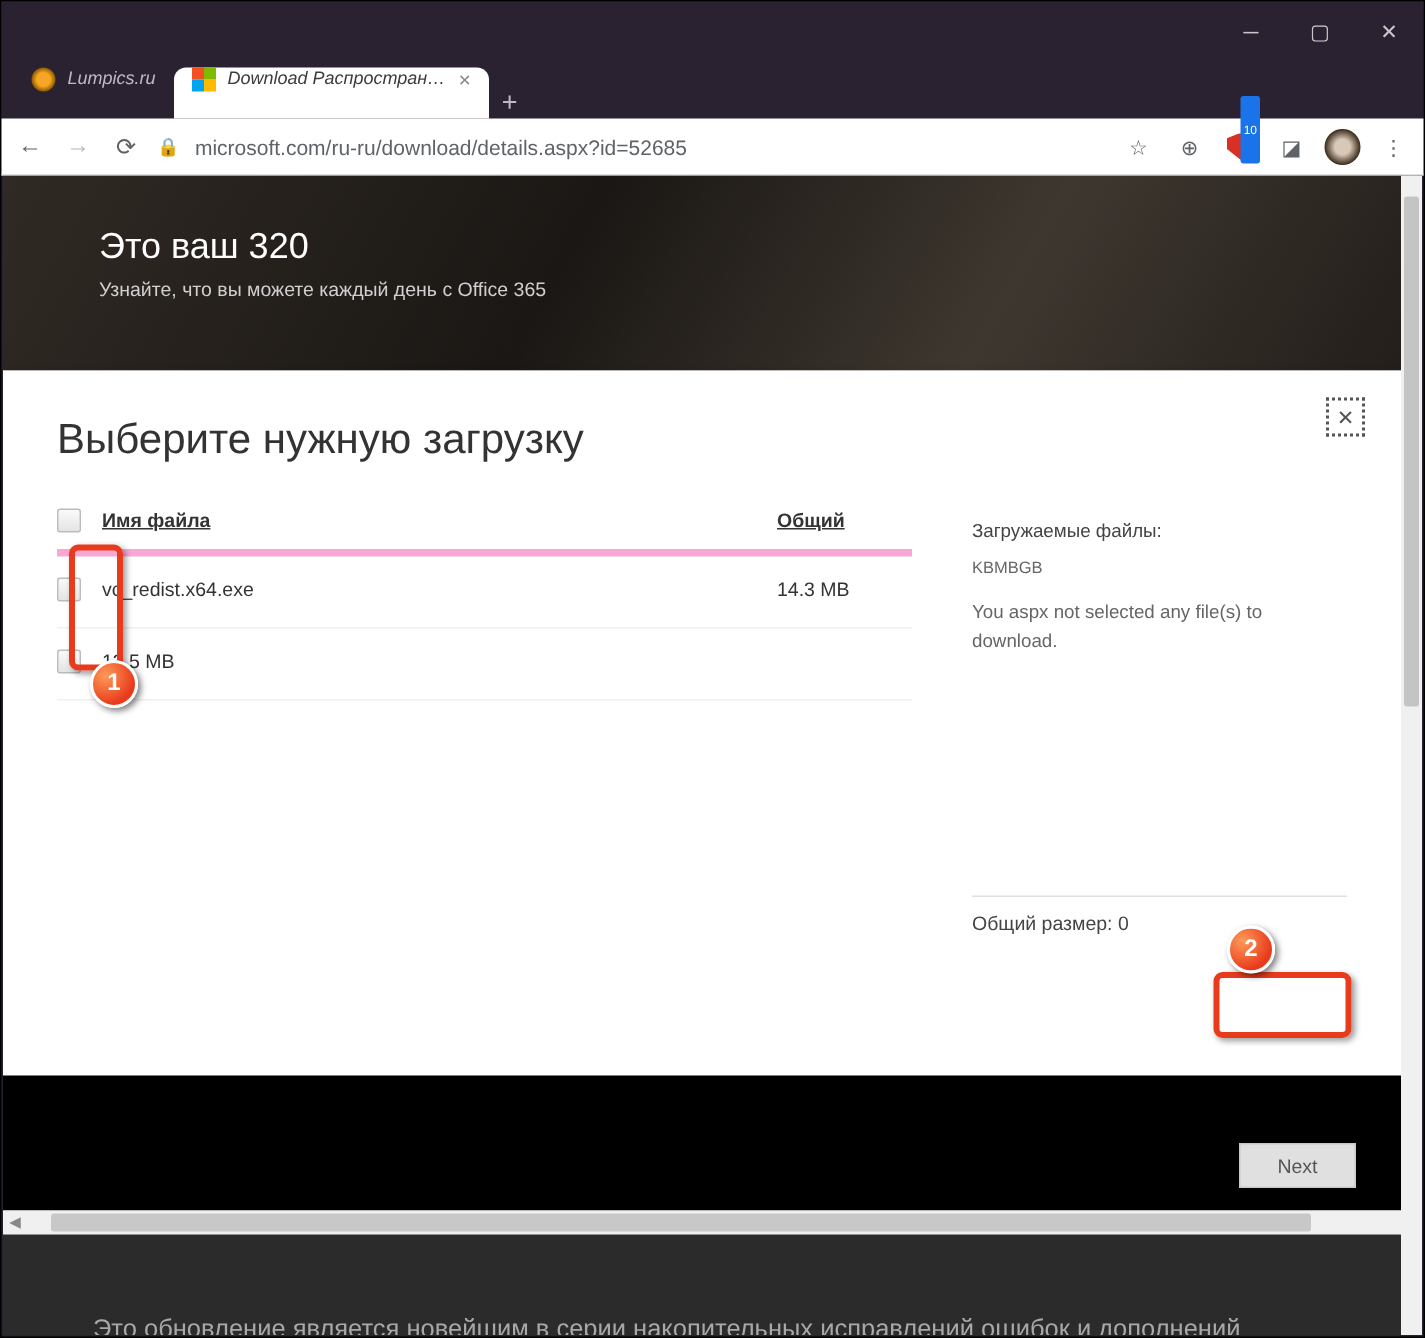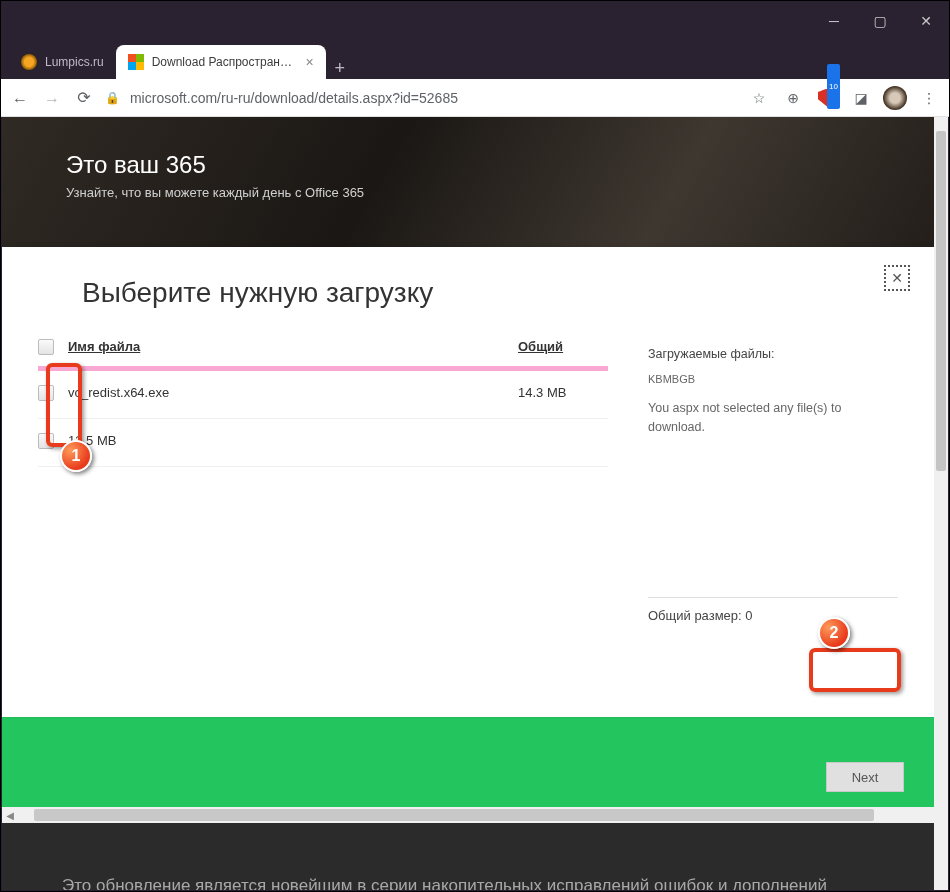--- a/index.html
+++ b/index.html
@@ -33,28 +33,28 @@
 .tabs-row {
   height: 38px;
   display: flex;
   align-items: flex-end;
   padding-left: 8px;
   background: #2b2231;
 }
 .tab {
   height: 34px;
   display: flex;
-  align-items: center;
   padding: 0 12px;
   font-size: 12px;
   color: #c0b7c6;
   border-radius: 8px 8px 0 0;
   max-width: 210px;
   gap: 8px;
   position: relative;
+  font-style: italic;
 }
 .tab.active { background: #fff; color: #3c3c3c; }
 .tab .favicon { width: 16px; height: 16px; border-radius: 50%; }
 .tab .favicon.lump { background: radial-gradient(circle,#f6a623 40%,#8a5a00 70%); }
 .tab .favicon.ms {
   background: linear-gradient(to right,#f25022 0 50%,#7fba00 50%) top/100% 50% no-repeat,
               linear-gradient(to right,#00a4ef 0 50%,#ffb900 50%) bottom/100% 50% no-repeat;
   border-radius: 0;
 }
 .tab .title { white-space: nowrap; overflow: hidden; text-overflow: ellipsis; flex: 1; }
@@ -105,21 +105,21 @@
   box-shadow: 0 -2px 4px rgba(0,0,0,0.05);
   padding: 20px 36px 0 36px;
 }
 .close-x {
   position:absolute; top:18px; right:24px;
   width:26px; height:26px;
   border:2px dotted #555;
   display:flex; align-items:center; justify-content:center;
   font-size:14px; color:#555;
 }
-.dialog h1 { font-size: 28px; font-weight: 300; color:#333; margin-top:10px;margin-left:44px; }
+.dialog h1 { font-size: 28px; font-weight: 300; color:#333; margin-top:10px; }
 
 .dl-body { display:flex; margin-top: 22px; gap: 40px; }
 .dl-left { flex: 1; }
 .dl-right { width: 250px; font-size: 12.5px; color:#444; padding-top:16px; }
 
 .dl-table { width:100%; font-size: 13px; color:#333; }
 .dl-head { display:flex; padding: 8px 0; border-bottom:5px solid #f9a8d4; font-weight:600;text-decoration:underline; }
 .dl-row { display:flex; padding: 14px 0; border-bottom:1px solid #f0f0f0; }
 .col-chk { width: 30px; }
 .col-name { flex:1; }
@@ -131,21 +131,21 @@
   display:inline-block;
 }
 
 .dl-right .lbl { margin-bottom:12px; }
 .dl-right .val { font-size:11px; color:#666; margin-bottom:14px; }
 .dl-right .msg { color:#666; line-height:1.5; }
 .dl-right .total { margin-top: 160px; border-top:1px solid #e0e0e0; padding-top:10px; font-size:13px; }
 
 .next-bar {
   position:absolute; left:0; right:14px; top: 600px; height: 90px;
-  background:#22c55e;
+  background:#000000;
   border-top:1px solid rgba(0,0,0,0.04);
 }
 .next-btn {
   position:absolute; right: 30px; top: 44px;
   width: 78px; height: 30px;
   background:#e0e0e0; color:#555;
   font-size:13px;
   display:flex; align-items:center; justify-content:center;
   border:1px solid #c8c8c8;
 }
@@ -231,21 +231,21 @@
         </span>
     </div>
     <div class="tool-icn">◪</div>
     <div class="avatar"></div>
     <div class="tool-icn">⋮</div>
   </div>
 
   <div class="viewport">
 
     <div class="hero">
-      <h2>Это ваш 365</h2>
+      <h2>Это ваш 320</h2>
       <p>Узнайте, что вы можете каждый день с Office 365</p>
     </div>
 
     <div class="dialog">
       <div class="close-x">✕</div>
       <h1>Выберите нужную загрузку</h1>
 
       <div class="dl-body">
         <div class="dl-left">
           <div class="dl-table">

